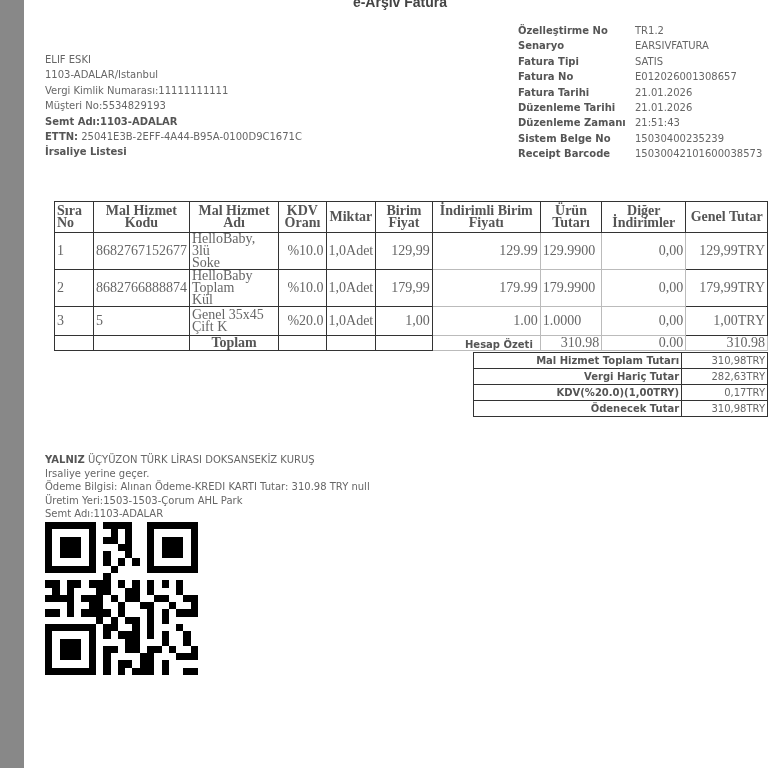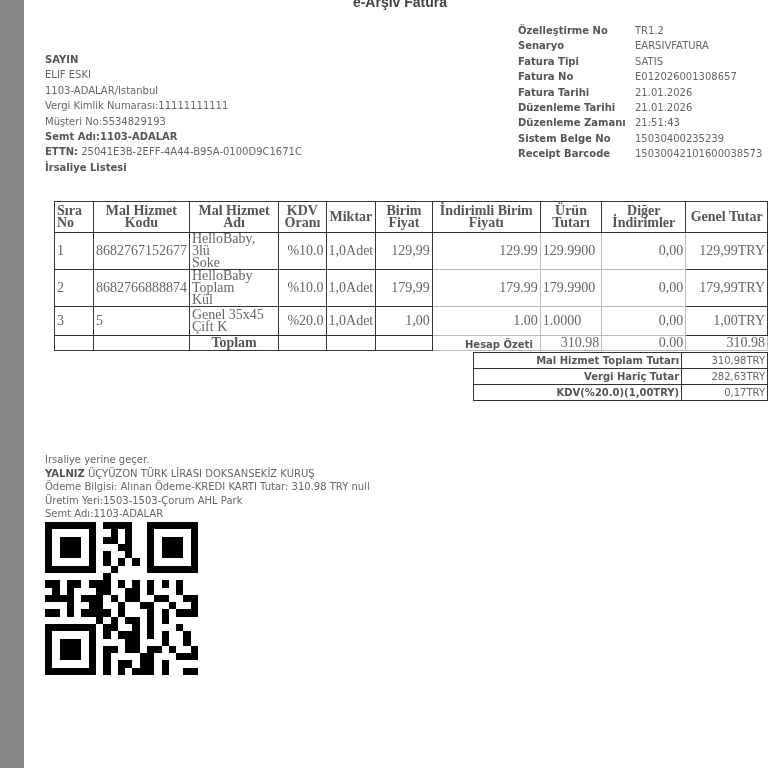--- a/index.html
+++ b/index.html
@@ -42,21 +42,20 @@
   .qr { position: absolute; left: 45px; top: 522px; width: 153px; height: 153px; }
 </style>
 </head>
 <body>
 
 <div class="left-bar"></div>
 
 <div class="page-title">e-Arşiv Fatura</div>
 
 <div class="buyer">
-  <div class="b">SAYIN</div>
   <div>ELIF ESKI</div>
   <div>1103-ADALAR/Istanbul</div>
   <div>Vergi Kimlik Numarası:11111111111</div>
   <div>Müşteri No:5534829193</div>
   <div class="b">Semt Adı:1103-ADALAR</div>
   <div><span class="b">ETTN:</span><span> 25041E3B-2EFF-4A44-B95A-0100D9C1671C</span></div>
   <div class="b">İrsaliye Listesi</div>
 </div>
 
 <div class="meta">
@@ -191,26 +190,30 @@
         <td class="v">310,98TRY</td>
       </tr>
   <tr>
         <td class="k">Vergi Hariç Tutar</td>
         <td class="v">282,63TRY</td>
       </tr>
   <tr>
         <td class="k">KDV(%20.0)(1,00TRY)</td>
         <td class="v">0,17TRY</td>
       </tr>
+  <tr>
+        <td class="k">Ödenecek Tutar</td>
+        <td class="v">310,98TRY</td>
+      </tr>
 </tbody>
   </table>
 
 <div class="notes">
+  <div><span class="b">YALNIZ</span><span> ÜÇYÜZON TÜRK LİRASI DOKSANSEKİZ KURUŞ</span></div>
   <div>Irsaliye yerine geçer.</div>
-  <div><span class="b">YALNIZ</span><span> ÜÇYÜZON TÜRK LİRASI DOKSANSEKİZ KURUŞ</span></div>
   <div>Ödeme Bilgisi: Alınan Ödeme-KREDI KARTI Tutar: 310.98 TRY null</div>
   <div>Üretim Yeri:1503-1503-Çorum AHL Park</div>
   <div>Semt Adı:1103-ADALAR</div>
 </div>
 
 <svg class="qr" viewBox="0 0 21 21" shape-rendering="crispEdges">
   <g fill="#000">
 
     <rect x="0" y="0" width="7" height="1"></rect>
       <rect x="0" y="6" width="7" height="1"></rect>

